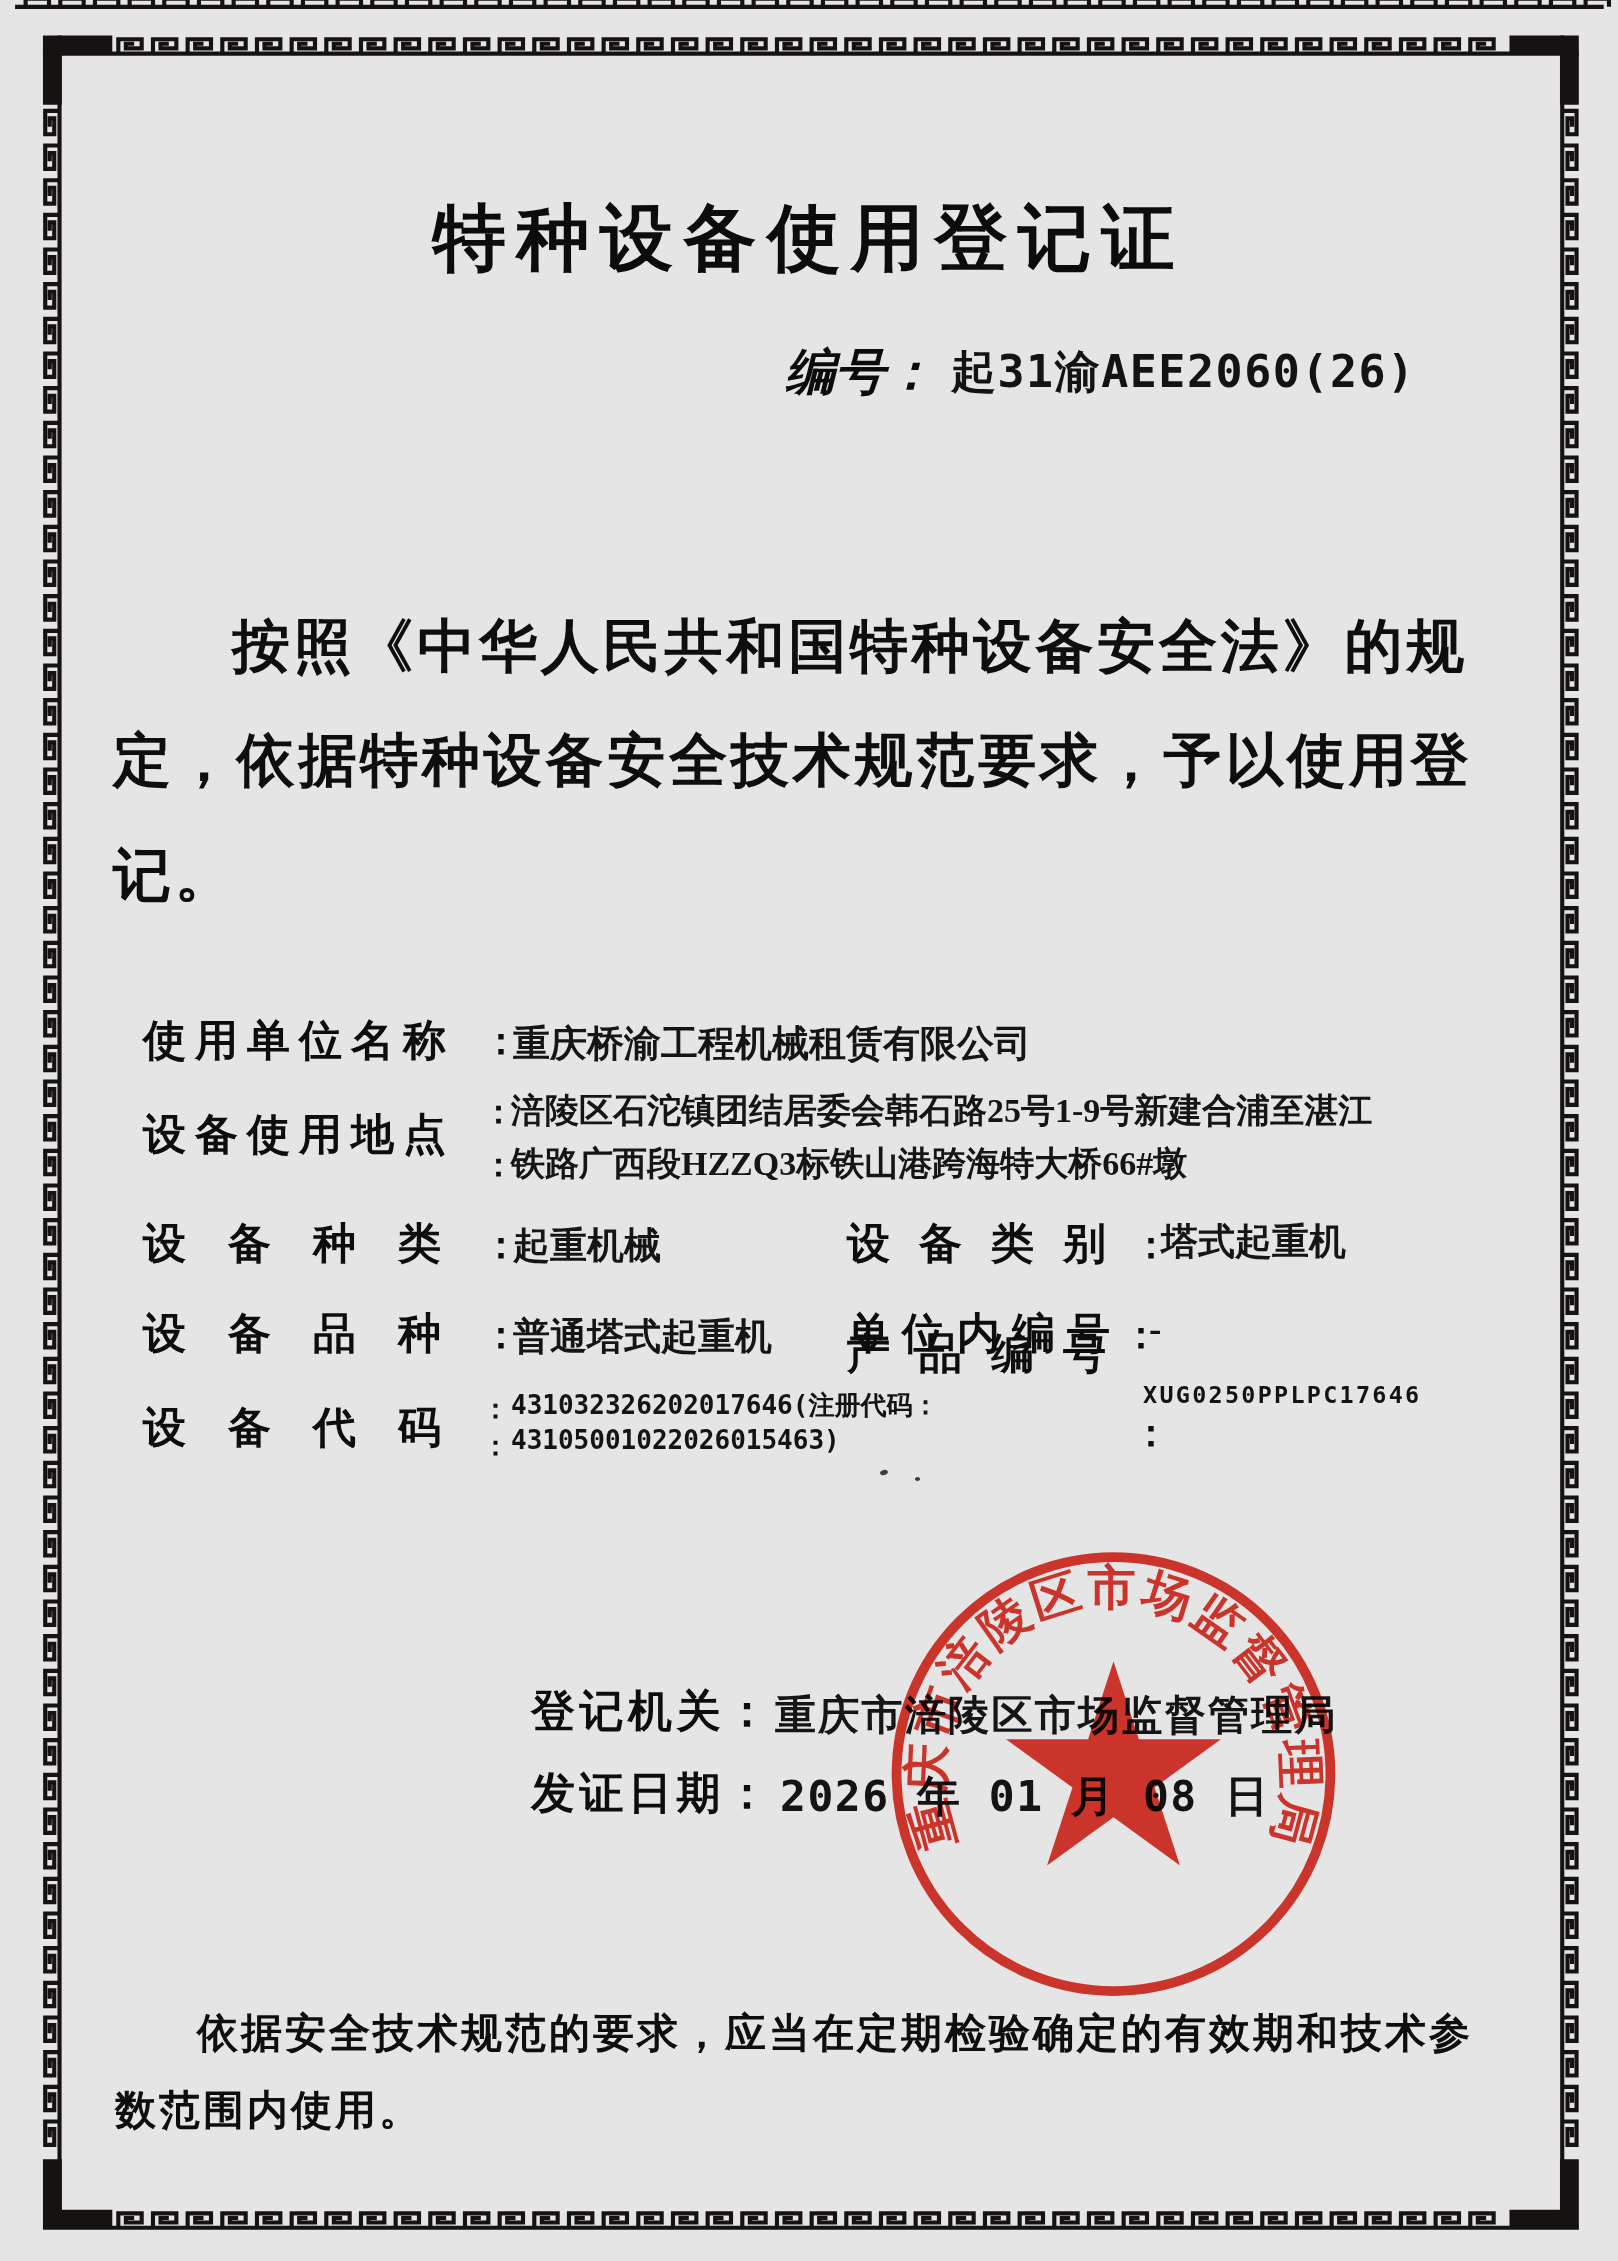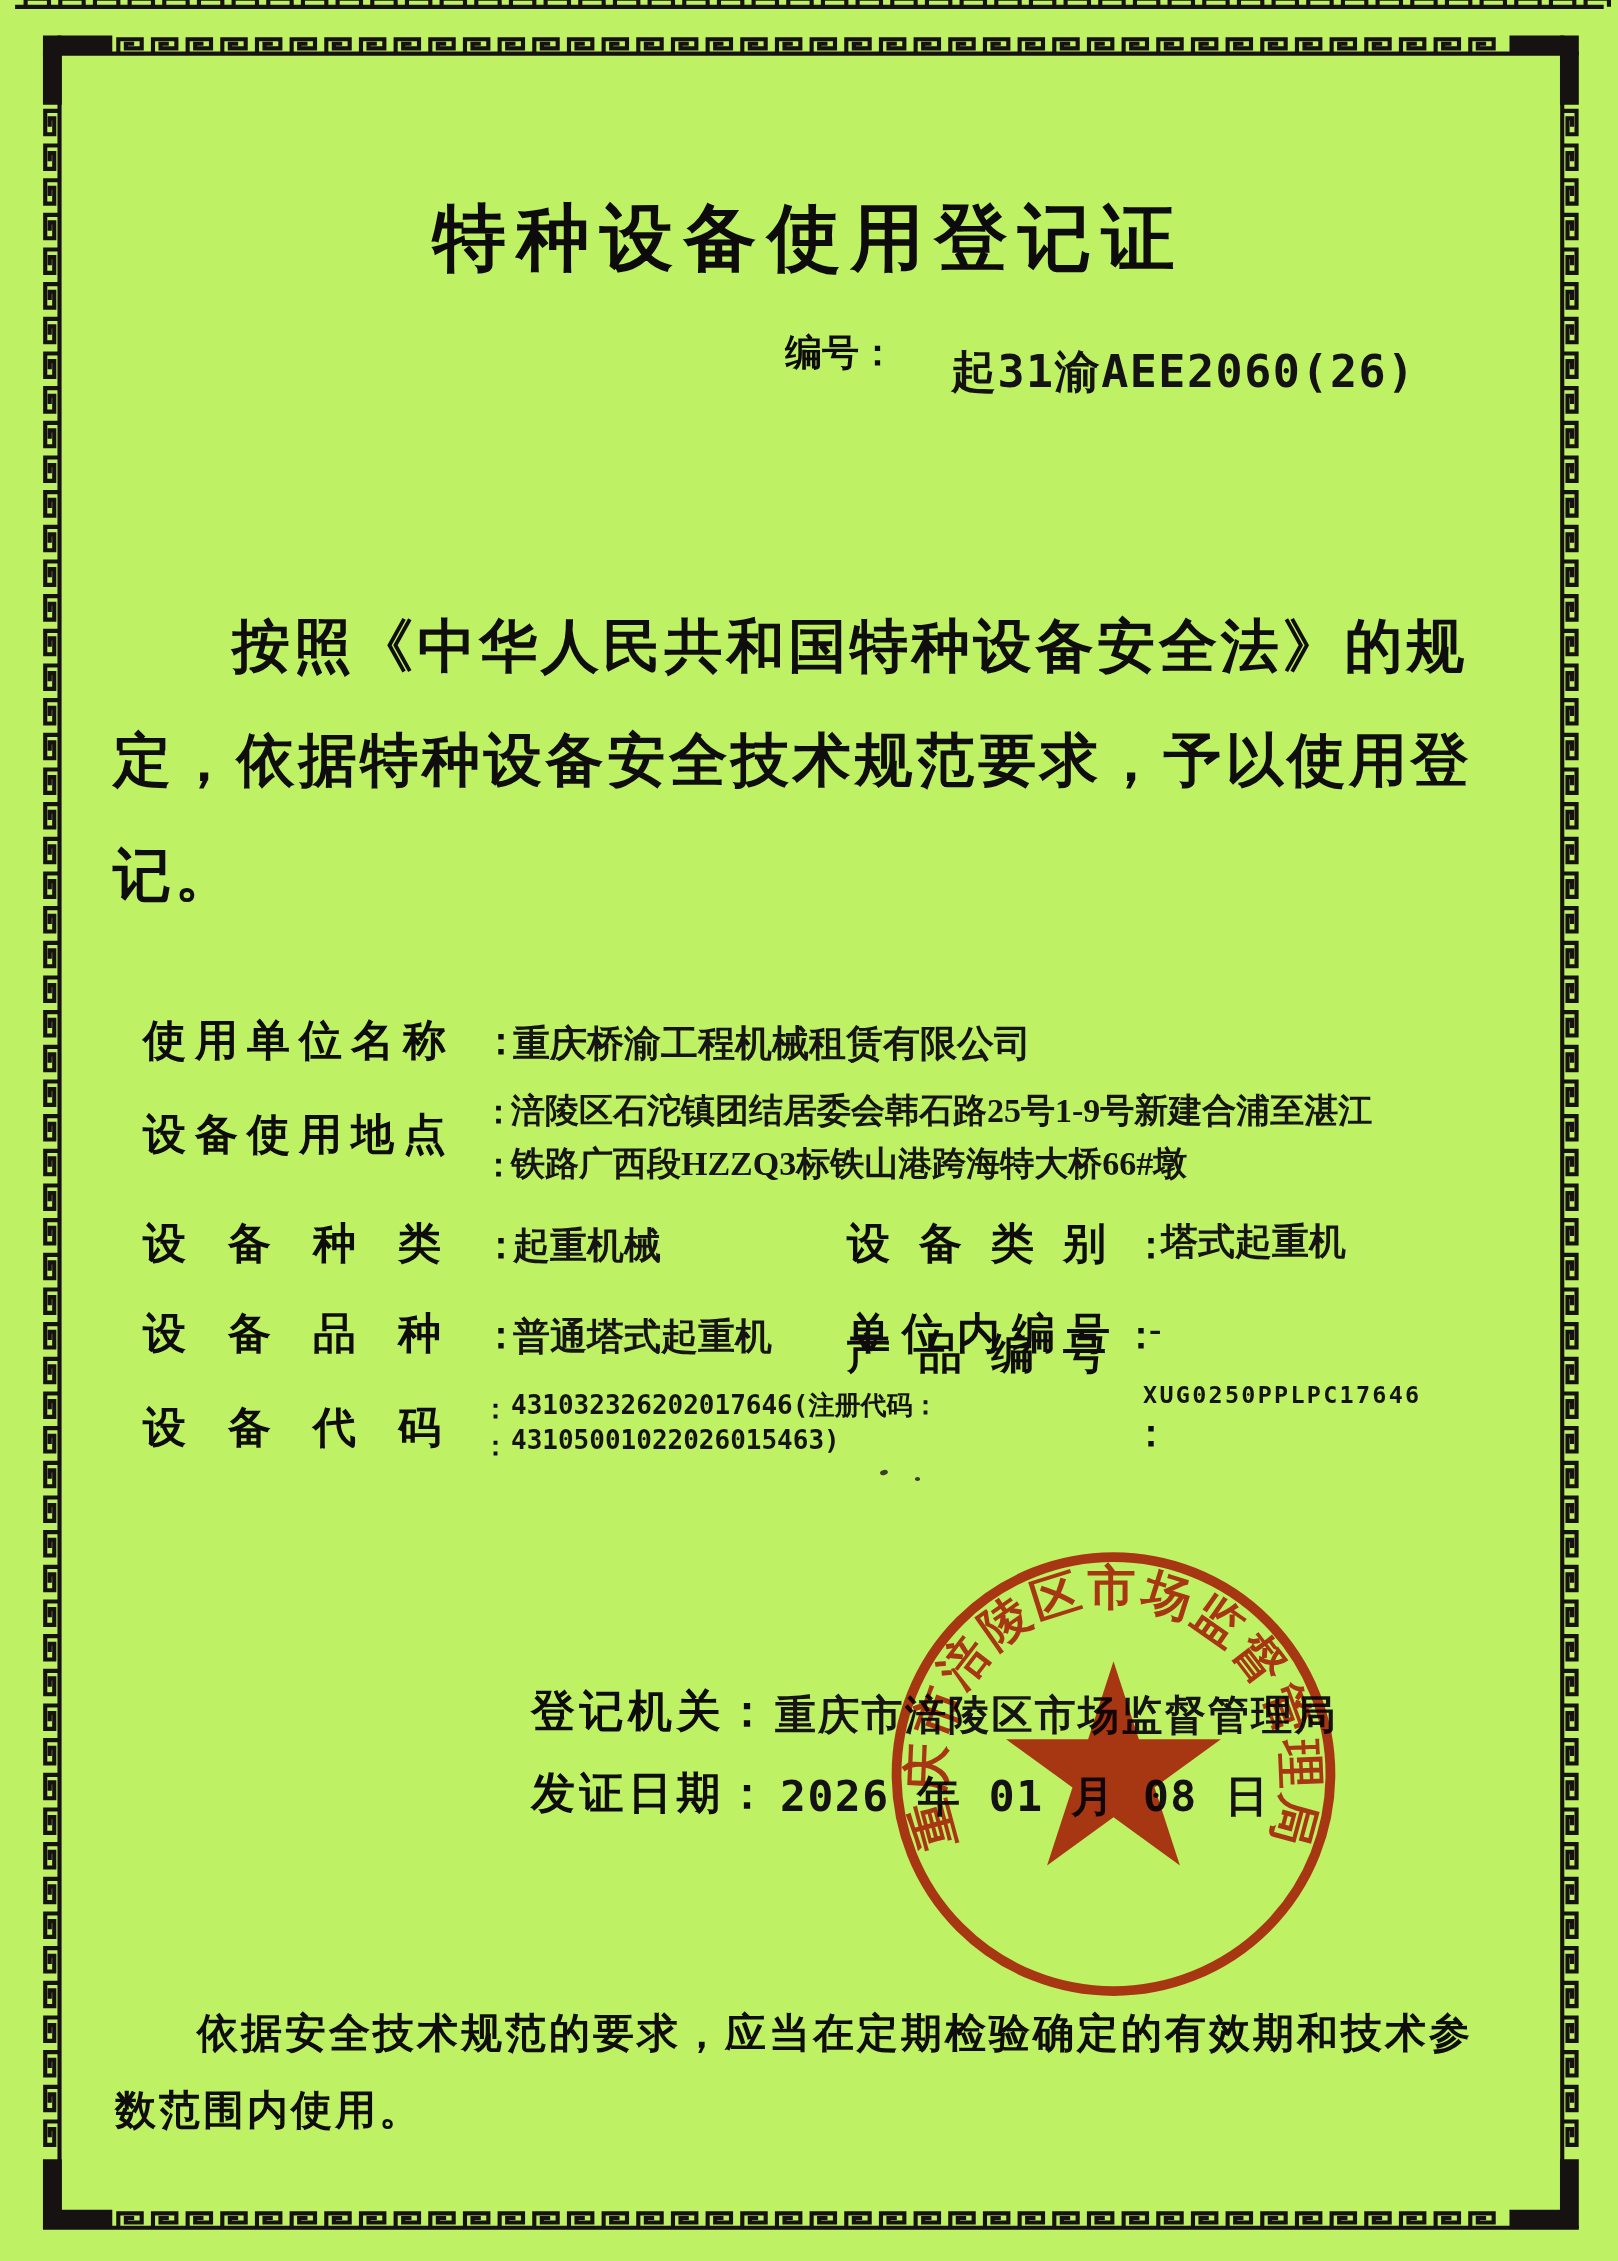--- a/index.html
+++ b/index.html
@@ -1,31 +1,31 @@
 <!DOCTYPE html>
 <html style="font-size:12px"><head>
 <meta charset="utf-8">
 <style>
   html,body{margin:0;padding:0;background:#ffffff;}
   .page{
     position:relative;
     width:1618px;height:2261px;
-    background:#bef264;
+    background:#e5e5e5;
     overflow:hidden;
     font-family:"Liberation Sans","DejaVu Sans",sans-serif;
     color:#111;
   }
   .abs{position:absolute;white-space:nowrap;}
   #frame-svg{position:absolute;left:0;top:0;width:1618px;height:2261px;pointer-events:none;}
 
   .doc-title{
     left:0;top:190px;width:1618px;text-align:center;
     font-size:73px;font-weight:900;letter-spacing:10.6px;color:#0d0b0b;
   }
-  .serial-label{left:785px;top:328px;font-size:37px;font-weight:800;color:#0d0b0b;}
+  .serial-label{left:785px;top:339px;font-size:50px;font-weight:800;color:#0d0b0b;font-style:italic;}
   .serial-value{left:951px;top:342px;font-size:45px;font-weight:700;
     font-family:"DejaVu Sans Mono","Liberation Mono",monospace;letter-spacing:1.5px;color:#141212;}
 
   .intro{font-size:58px;font-weight:800;letter-spacing:3.8px;color:#0f0d0d;}
   .intro1{left:232px;top:608px;}
   .intro2{left:113px;top:722px;}
   .intro3{left:113px;top:837px;}
 
   .flabel{font-size:43px;font-weight:800;color:#0e0c0c;letter-spacing:9px;}
   .flabel.spread4{letter-spacing:42px;}

